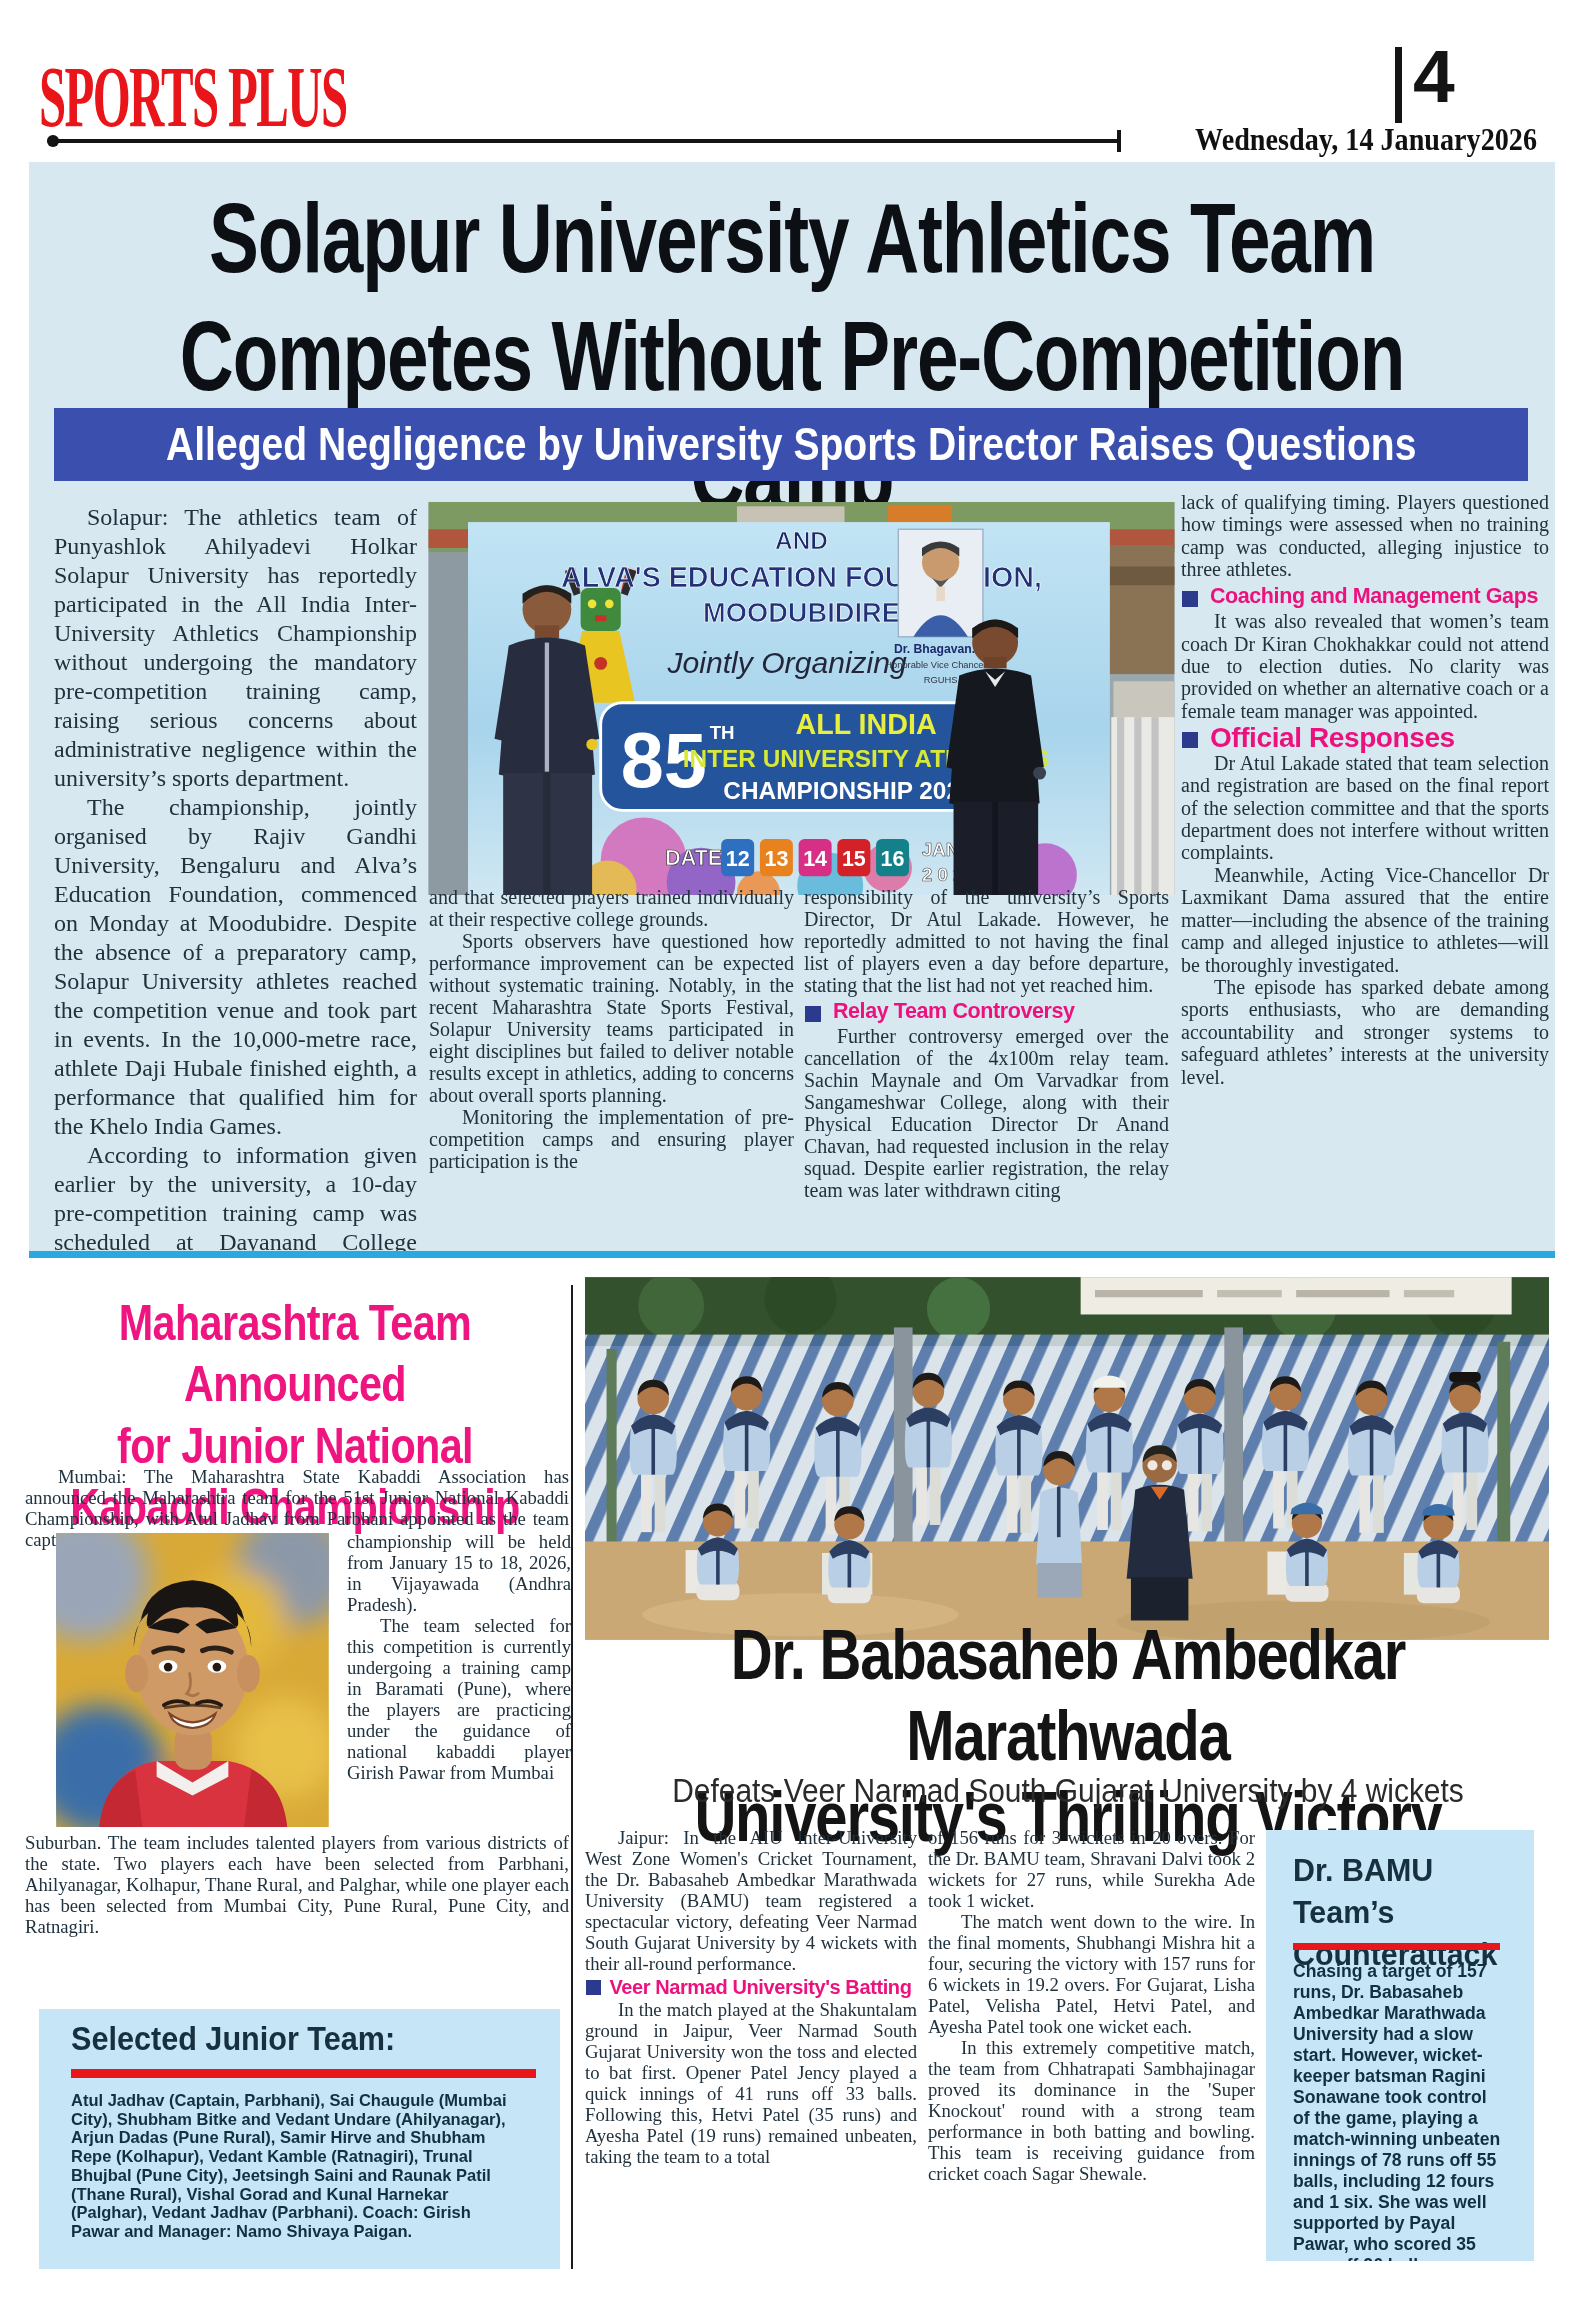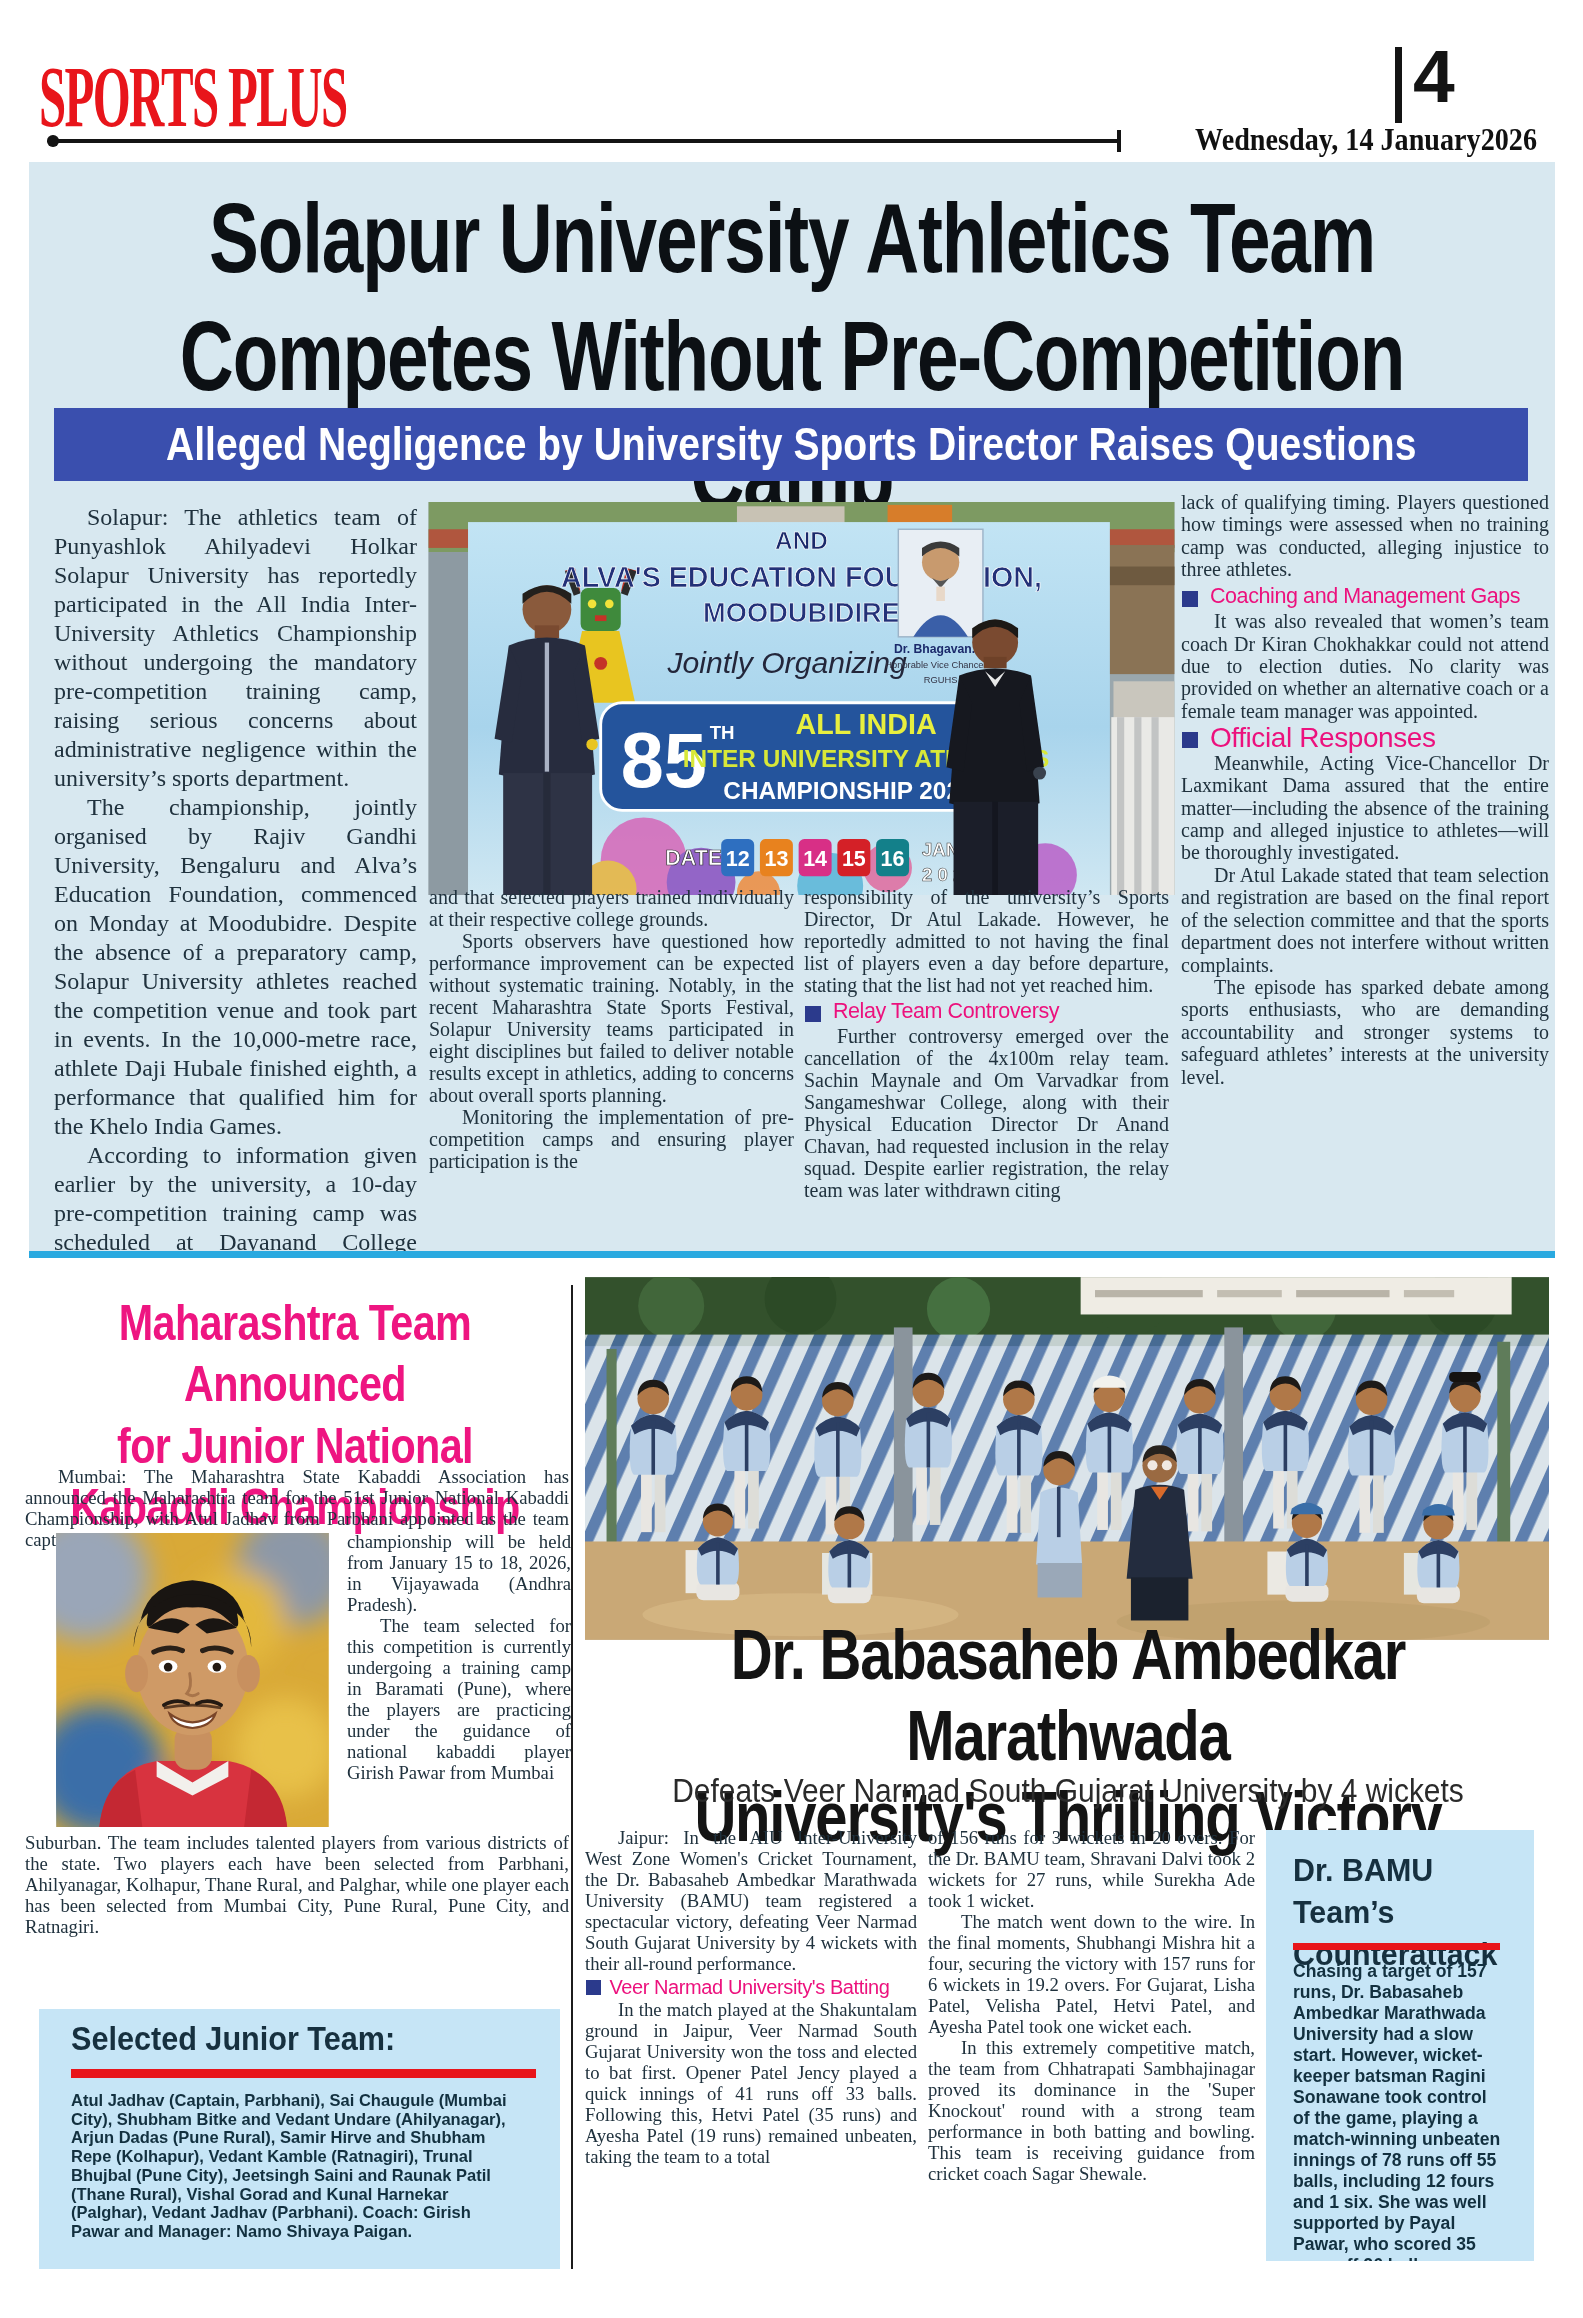--- a/index.html
+++ b/index.html
@@ -5,21 +5,21 @@
   html,body{margin:0;padding:0;background:#fff;}
   #page{position:relative;width:1583px;height:2319px;background:#ffffff;overflow:hidden;
         font-family:"Liberation Serif",serif;}
   .abs{position:absolute;}
   .serif-body{font-family:"Liberation Serif",serif;color:#20323e;text-align:justify;}
   .serif-body p{margin:0;text-indent:33px;}
   .serif-body p.noindent{text-indent:0;}
   .cond{font-family:"Liberation Sans",sans-serif;font-weight:700;}
   .subhead{display:flex;align-items:flex-start;margin:4.3px 0 2.9px 0;}
   .subhead .sq{flex:0 0 auto;width:16px;height:16px;background:#2b3a8c;margin:5.7px 11.5px 0 1.4px;}
-  .subhead .sh-text{font-family:"Liberation Sans",sans-serif;font-weight:400;color:#ec117d;letter-spacing:-0.4px;}
+  .subhead .sh-text{font-family:"Liberation Sans",sans-serif;font-weight:700;color:#ec117d;letter-spacing:-0.4px;}
   .boxtext{font-family:"Liberation Sans",sans-serif;font-weight:700;color:#12303f;}
   svg text{font-family:"Liberation Sans",sans-serif;}
 </style>
 </head>
 <body>
 
 <div id="page">
 
   <div class="abs" style="left:39px;top:47px;color:#e8151b;font-family:'Liberation Serif',serif;font-weight:700;
               font-size:66px;letter-spacing:-2.2px;transform:scale(0.74,1.32);transform-origin:left top;white-space:nowrap;">SPORTS PLUS</div>
@@ -196,22 +196,22 @@
       <p class="noindent">lack of qualifying timing. Players questioned how timings were assessed when no training camp was conducted, alleging injustice to three athletes.</p>
       <div class="subhead">
         <span class="sq"></span>
         <span class="sh-text" style="font-size:21.5px;">Coaching and Management Gaps</span>
       </div>
       <p>It was also revealed that women’s team coach Dr Kiran Chokhakkar could not attend due to election duties. No clarity was provided on whether an alternative coach or a female team manager was appointed.</p>
       <div class="subhead">
         <span class="sq"></span>
         <span class="sh-text" style="font-size:28px;">Official Responses</span>
       </div>
+      <p>Dr Atul Lakade stated that team selection and registration are based on the final report of the selection committee and that the sports department does not interfere without written complaints.</p>
       <p>Meanwhile, Acting Vice-Chancellor Dr Laxmikant Dama assured that the entire matter—including the absence of the training camp and alleged injustice to athletes—will be thoroughly investigated.</p>
-      <p>Dr Atul Lakade stated that team selection and registration are based on the final report of the selection committee and that the sports department does not interfere without written complaints.</p>
       <p>The episode has sparked debate among sports enthusiasts, who are demanding accountability and stronger systems to safeguard athletes’ interests at the university level.</p>
     </div>
   </div>
 
   <div class="abs" style="left:29px;top:1251px;width:1526px;height:7.2px;background:#29a9e0;"></div>
 
   <div class="abs" style="left:571px;top:1285px;width:2.2px;height:984px;background:#1c1c1c;"></div>
 
   <div class="abs" style="left:21.5px;top:1291px;width:546px;text-align:center;color:#ee1581;
               font-family:'Liberation Sans',sans-serif;font-weight:700;font-size:47px;line-height:57px;

